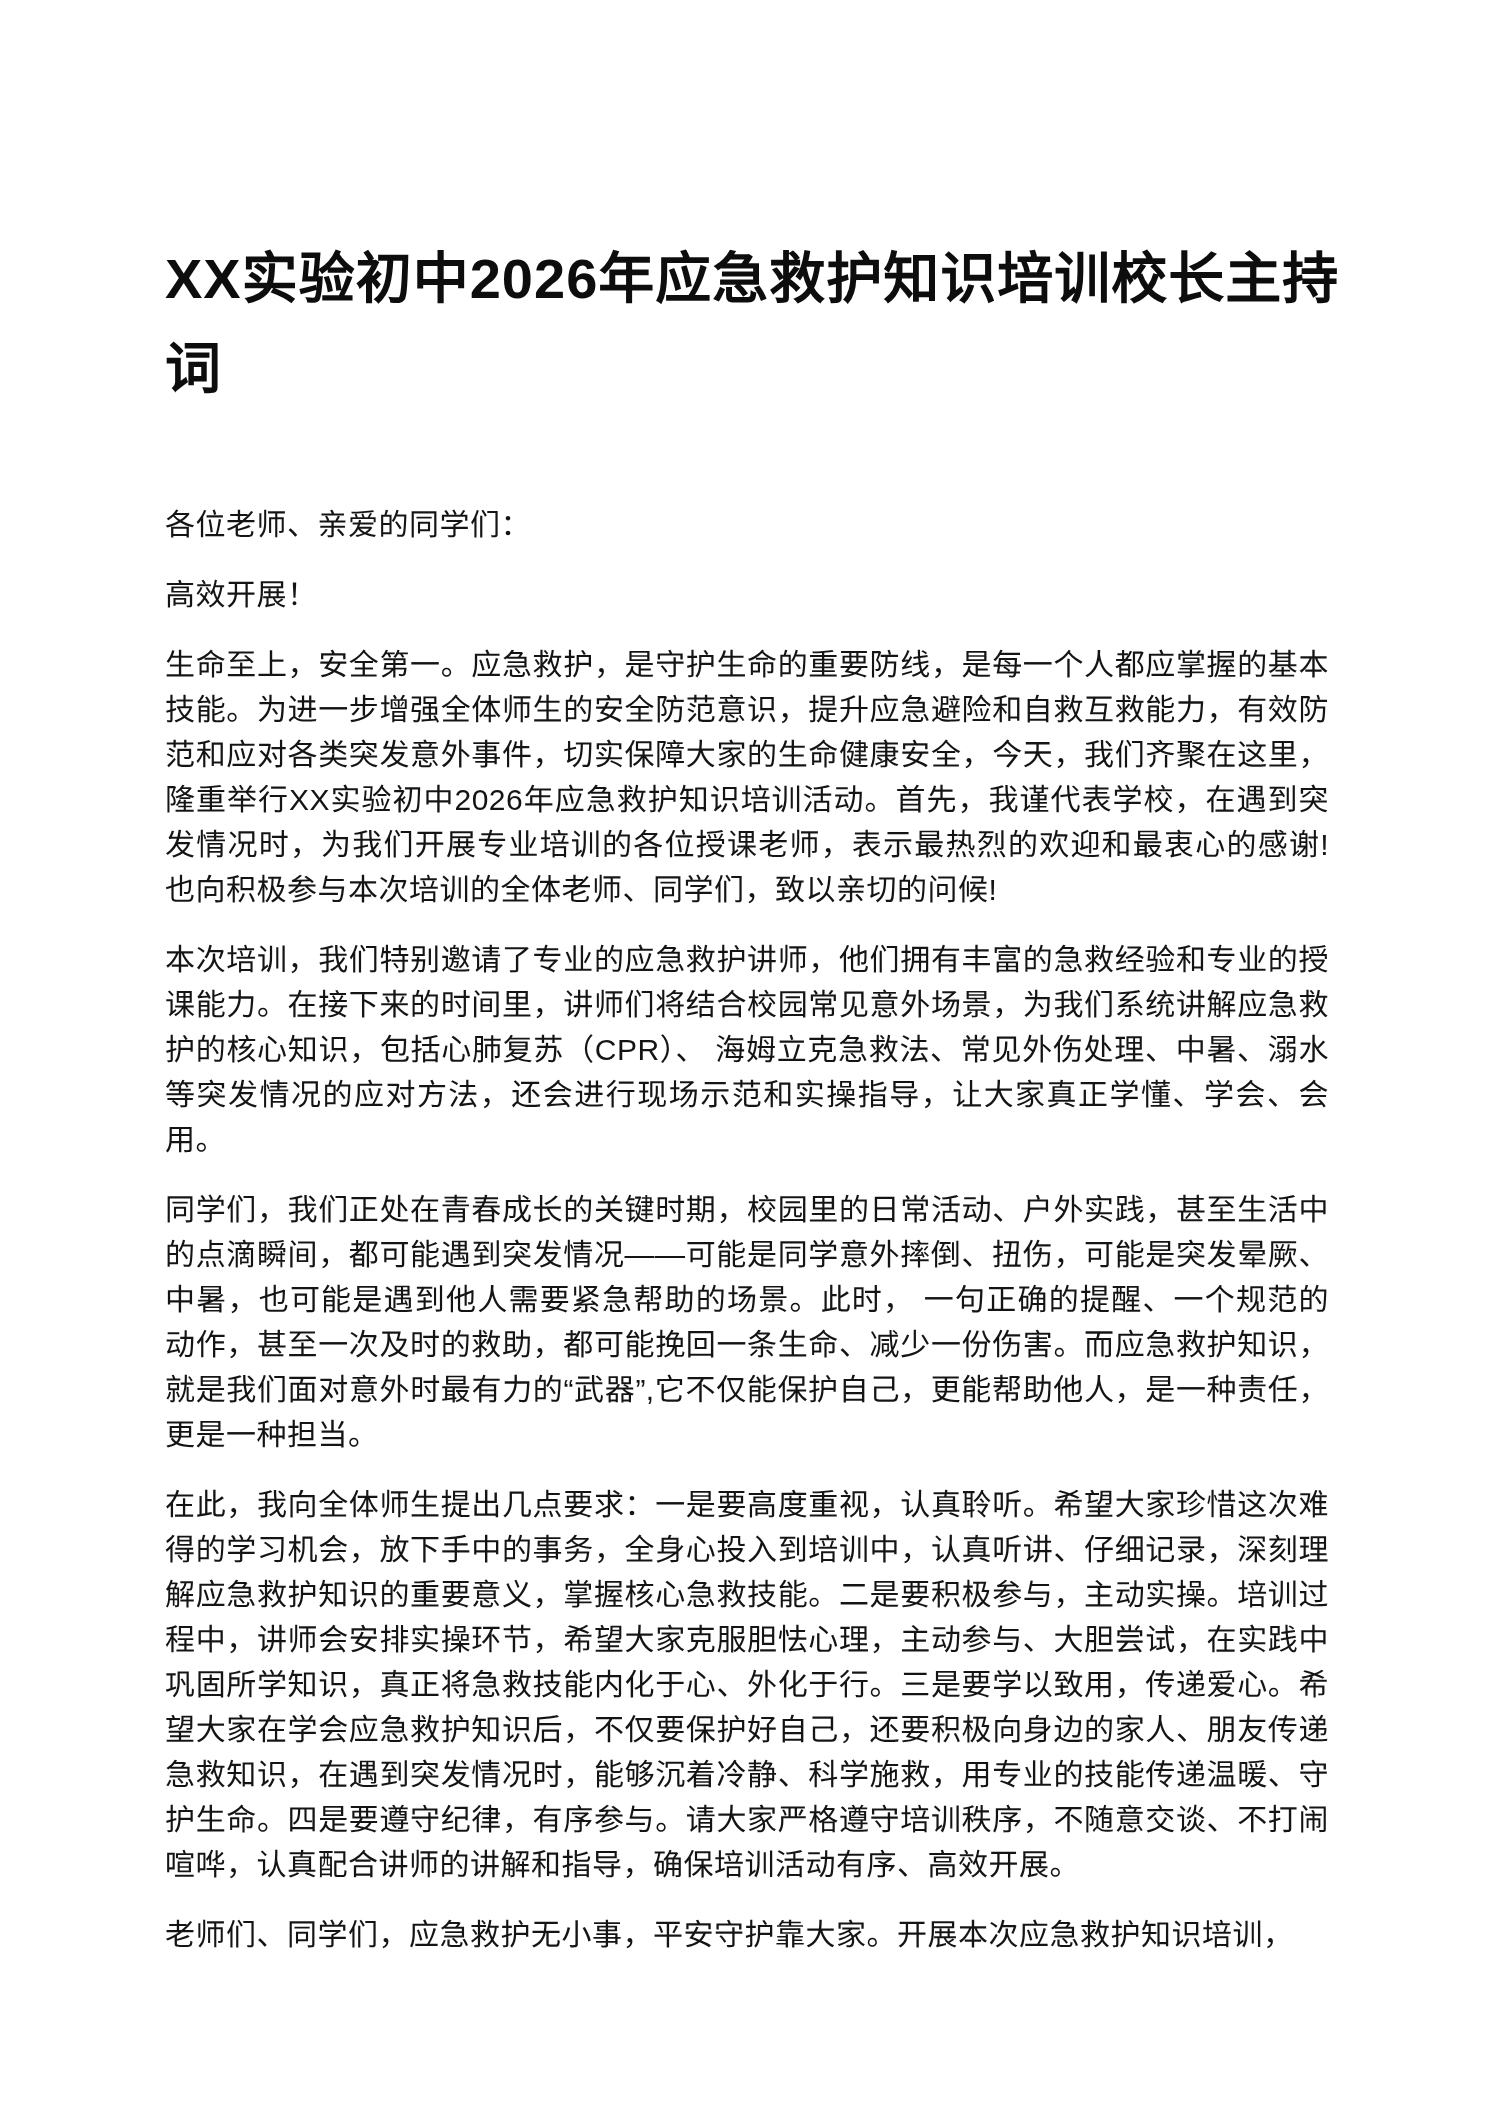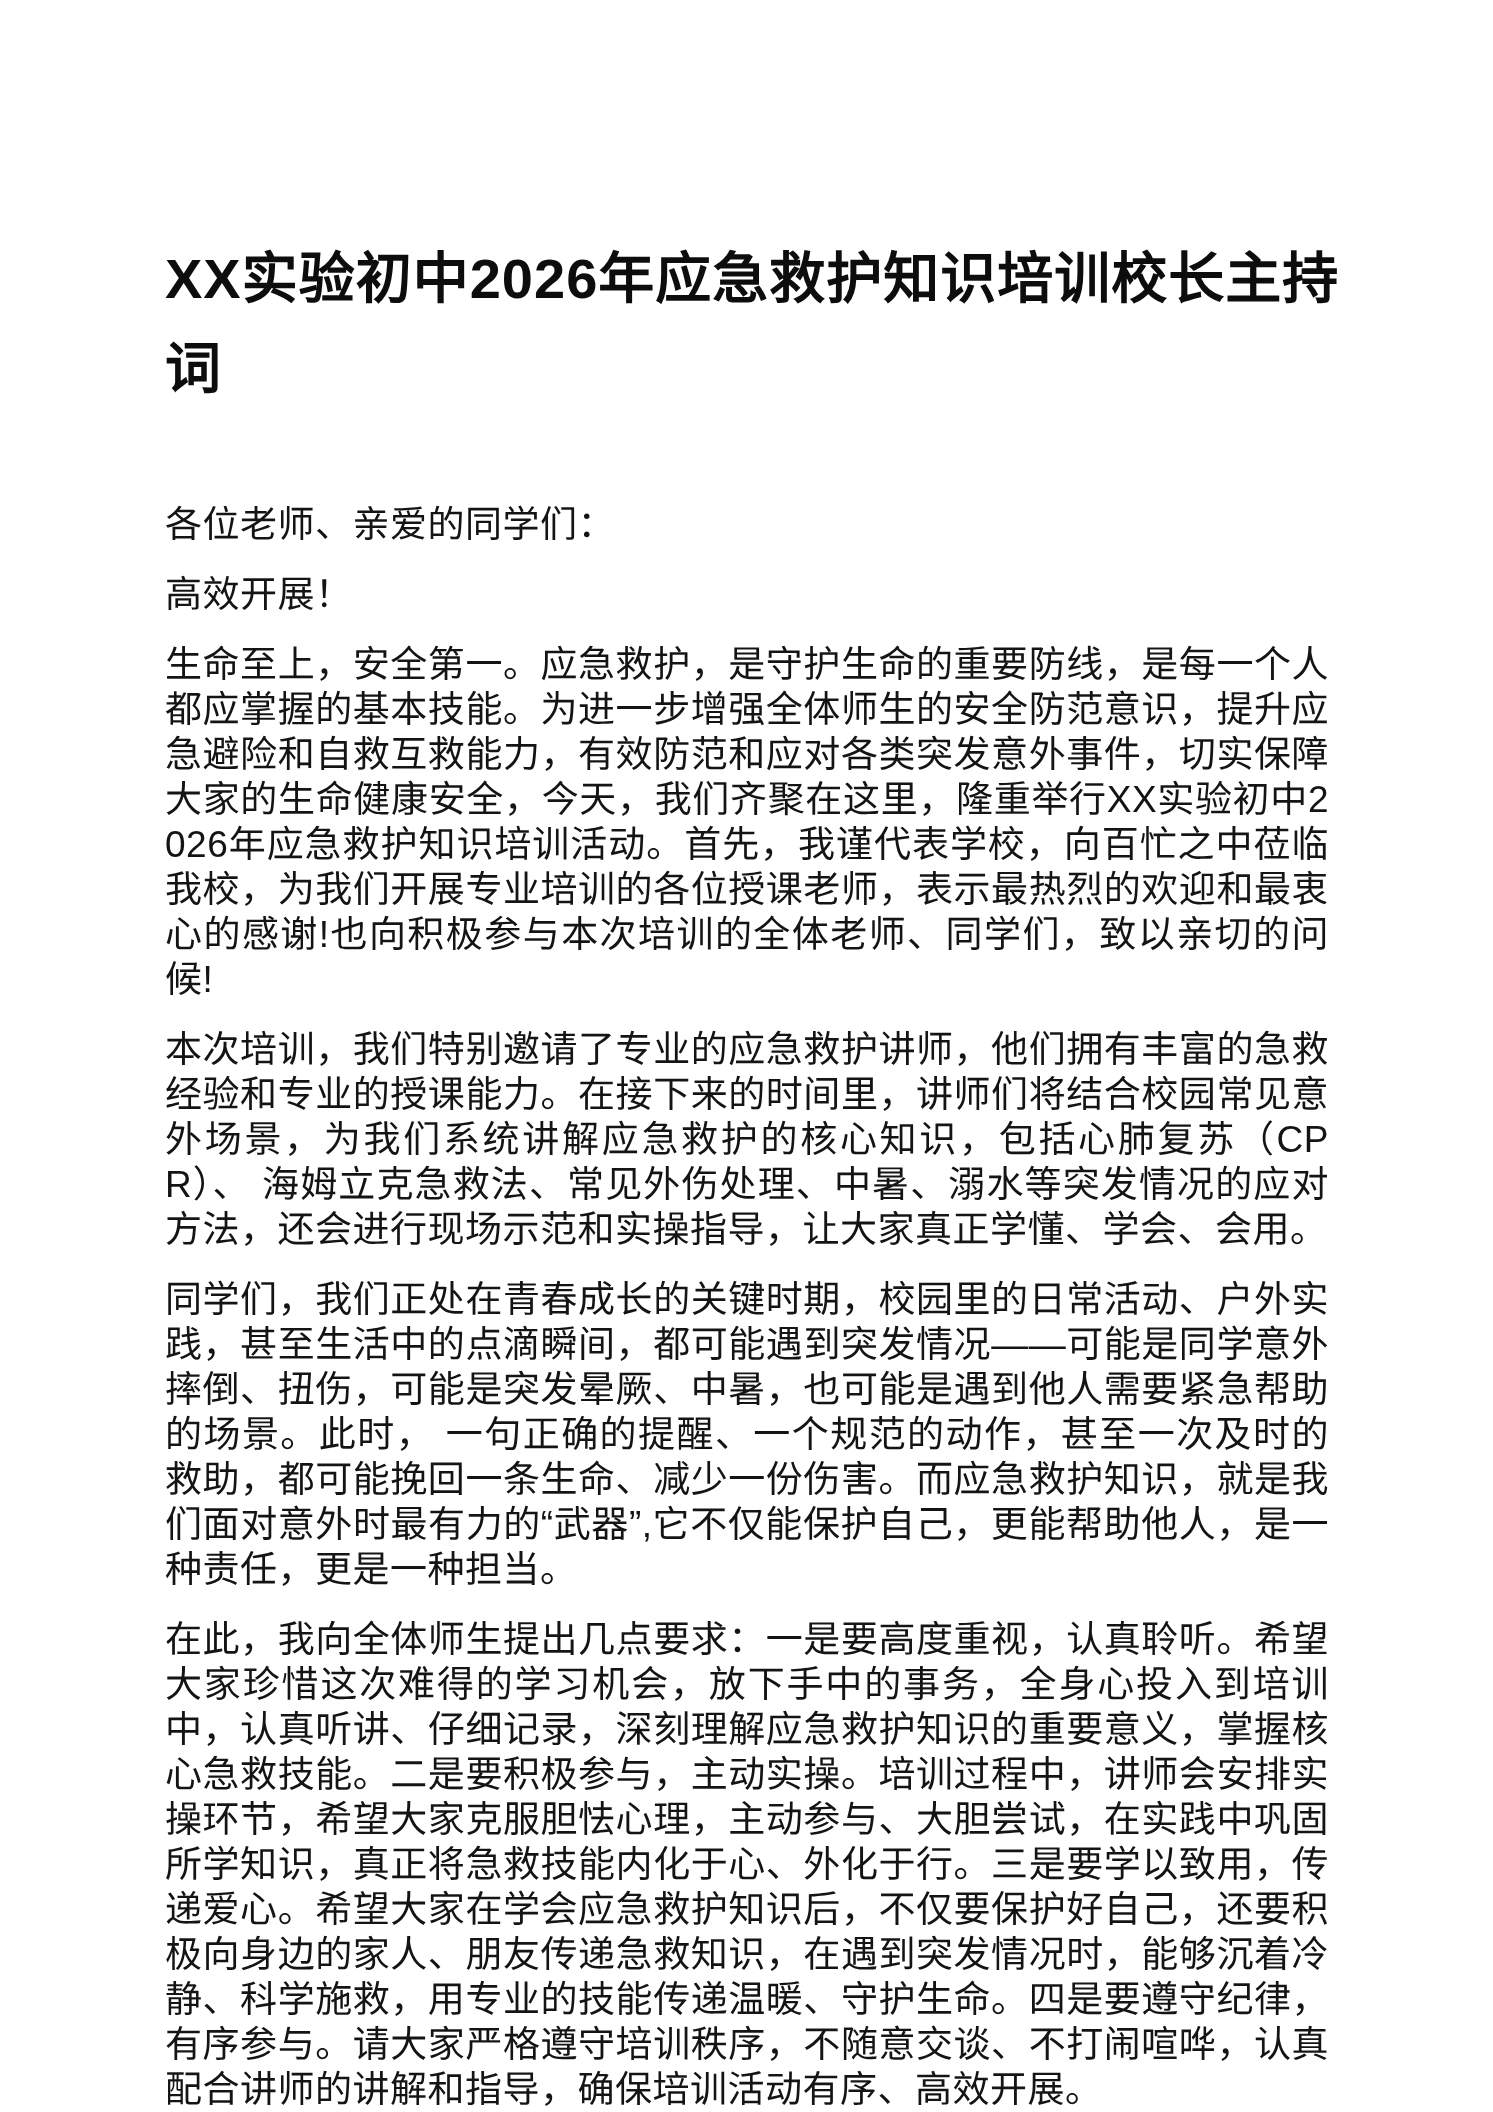--- a/index.html
+++ b/index.html
@@ -29,37 +29,37 @@
     margin: 0 0 88px 0;
     font-size: 56px;
     line-height: 90px;
     font-weight: 700;
     letter-spacing: 1px;
     color: #0d0d0d;
     text-align: left;
   }
   .doc-body p {
     margin: 0 16px 25px 0;
-    font-size: 37px;
+    font-size: 30px;
     line-height: 45px;
     text-align: justify;
     text-justify: inter-ideograph;
     letter-spacing: 0.5px;
     color: #141414;
     word-break: break-all;
   }
 </style>
 </head>
 <body>
 
 <div class="page">
   <h1 class="doc-title">XX实验初中2026年应急救护知识培训校长主持词</h1>
 
   <div class="doc-body">
     <p>各位老师、亲爱的同学们：</p>
     <p>高效开展！</p>
-    <p>生命至上，安全第一。应急救护，是守护生命的重要防线，是每一个人都应掌握的基本技能。为进一步增强全体师生的安全防范意识，提升应急避险和自救互救能力，有效防范和应对各类突发意外事件，切实保障大家的生命健康安全，今天，我们齐聚在这里，隆重举行XX实验初中2026年应急救护知识培训活动。首先，我谨代表学校，向百忙之中莅临我校，为我们开展专业培训的各位授课老师，表示最热烈的欢迎和最衷心的感谢!也向积极参与本次培训的全体老师、同学们，致以亲切的问候!</p>
+    <p>生命至上，安全第一。应急救护，是守护生命的重要防线，是每一个人都应掌握的基本技能。为进一步增强全体师生的安全防范意识，提升应急避险和自救互救能力，有效防范和应对各类突发意外事件，切实保障大家的生命健康安全，今天，我们齐聚在这里，隆重举行XX实验初中2026年应急救护知识培训活动。首先，我谨代表学校，在遇到突发情况时，为我们开展专业培训的各位授课老师，表示最热烈的欢迎和最衷心的感谢!也向积极参与本次培训的全体老师、同学们，致以亲切的问候!</p>
     <p>本次培训，我们特别邀请了专业的应急救护讲师，他们拥有丰富的急救经验和专业的授课能力。在接下来的时间里，讲师们将结合校园常见意外场景，为我们系统讲解应急救护的核心知识，包括心肺复苏（CPR）、 海姆立克急救法、常见外伤处理、中暑、溺水等突发情况的应对方法，还会进行现场示范和实操指导，让大家真正学懂、学会、会用。</p>
     <p>同学们，我们正处在青春成长的关键时期，校园里的日常活动、户外实践，甚至生活中的点滴瞬间，都可能遇到突发情况——可能是同学意外摔倒、扭伤，可能是突发晕厥、中暑，也可能是遇到他人需要紧急帮助的场景。此时， 一句正确的提醒、一个规范的动作，甚至一次及时的救助，都可能挽回一条生命、减少一份伤害。而应急救护知识，就是我们面对意外时最有力的“武器”,它不仅能保护自己，更能帮助他人，是一种责任，更是一种担当。</p>
     <p>在此，我向全体师生提出几点要求：一是要高度重视，认真聆听。希望大家珍惜这次难得的学习机会，放下手中的事务，全身心投入到培训中，认真听讲、仔细记录，深刻理解应急救护知识的重要意义，掌握核心急救技能。二是要积极参与，主动实操。培训过程中，讲师会安排实操环节，希望大家克服胆怯心理，主动参与、大胆尝试，在实践中巩固所学知识，真正将急救技能内化于心、外化于行。三是要学以致用，传递爱心。希望大家在学会应急救护知识后，不仅要保护好自己，还要积极向身边的家人、朋友传递急救知识，在遇到突发情况时，能够沉着冷静、科学施救，用专业的技能传递温暖、守护生命。四是要遵守纪律，有序参与。请大家严格遵守培训秩序，不随意交谈、不打闹喧哗，认真配合讲师的讲解和指导，确保培训活动有序、高效开展。</p>
     <p>老师们、同学们，应急救护无小事，平安守护靠大家。开展本次应急救护知识培训，</p>
   </div>
 </div>
 
 </body></html>

